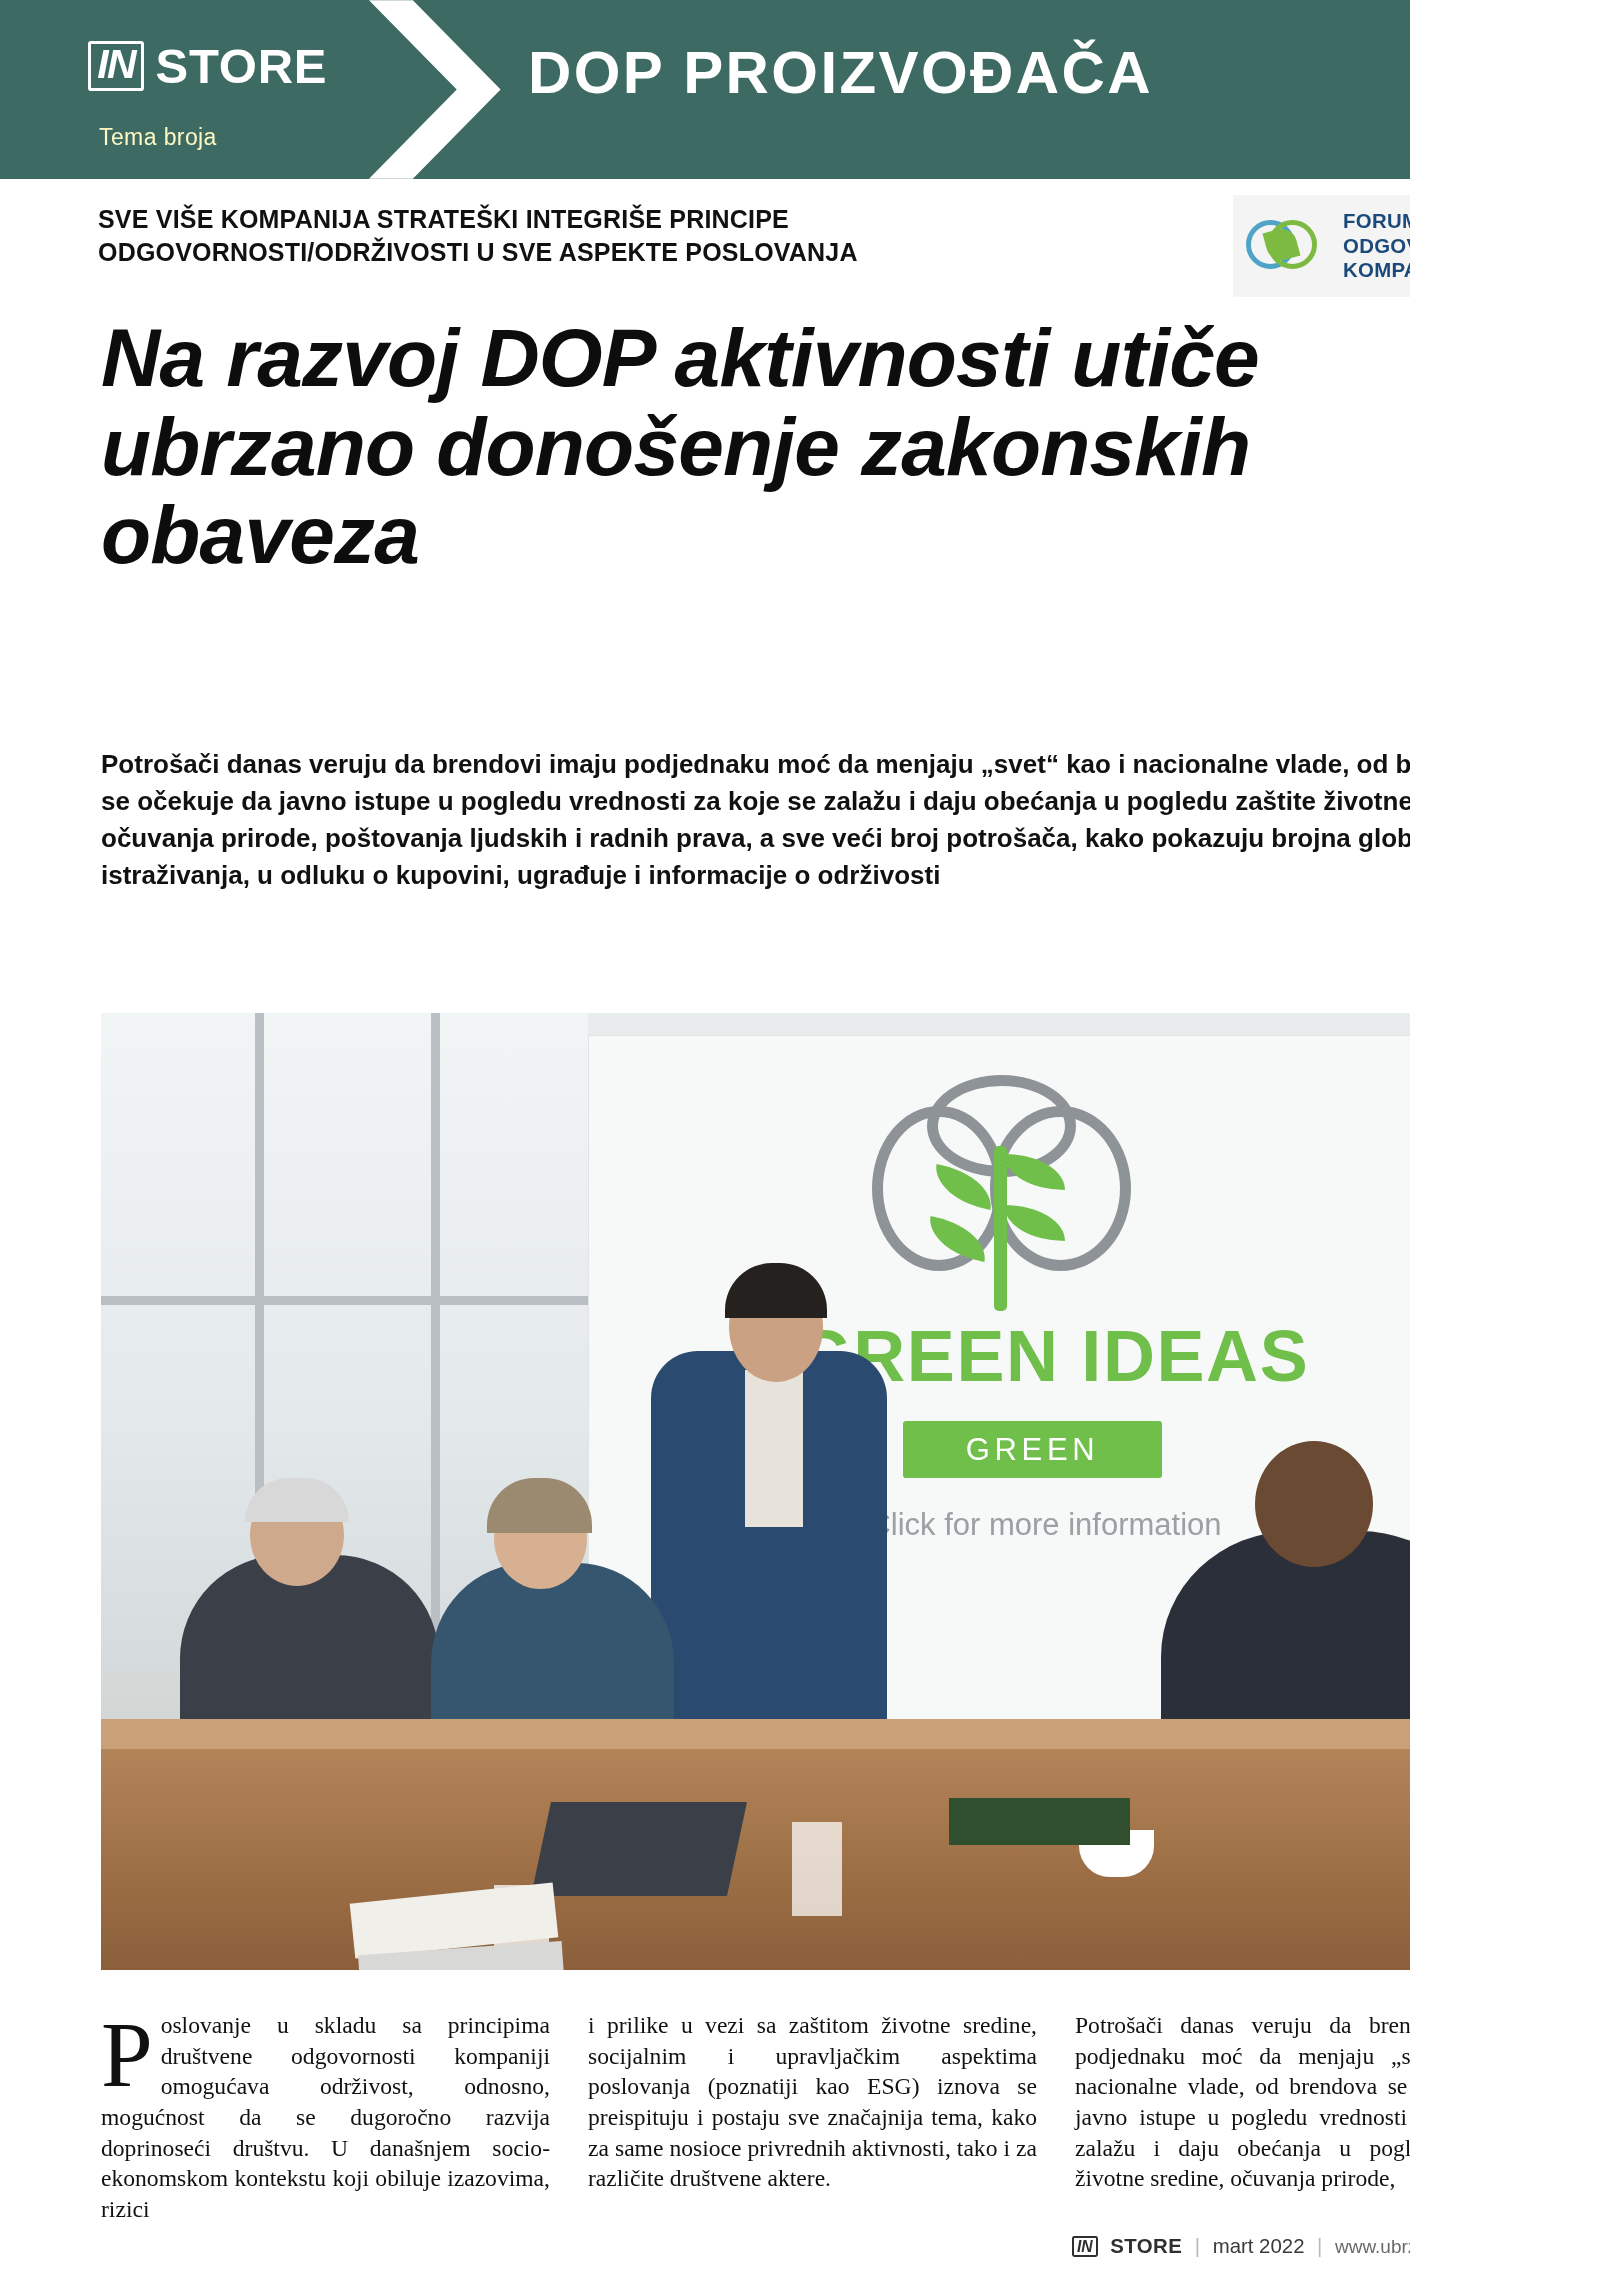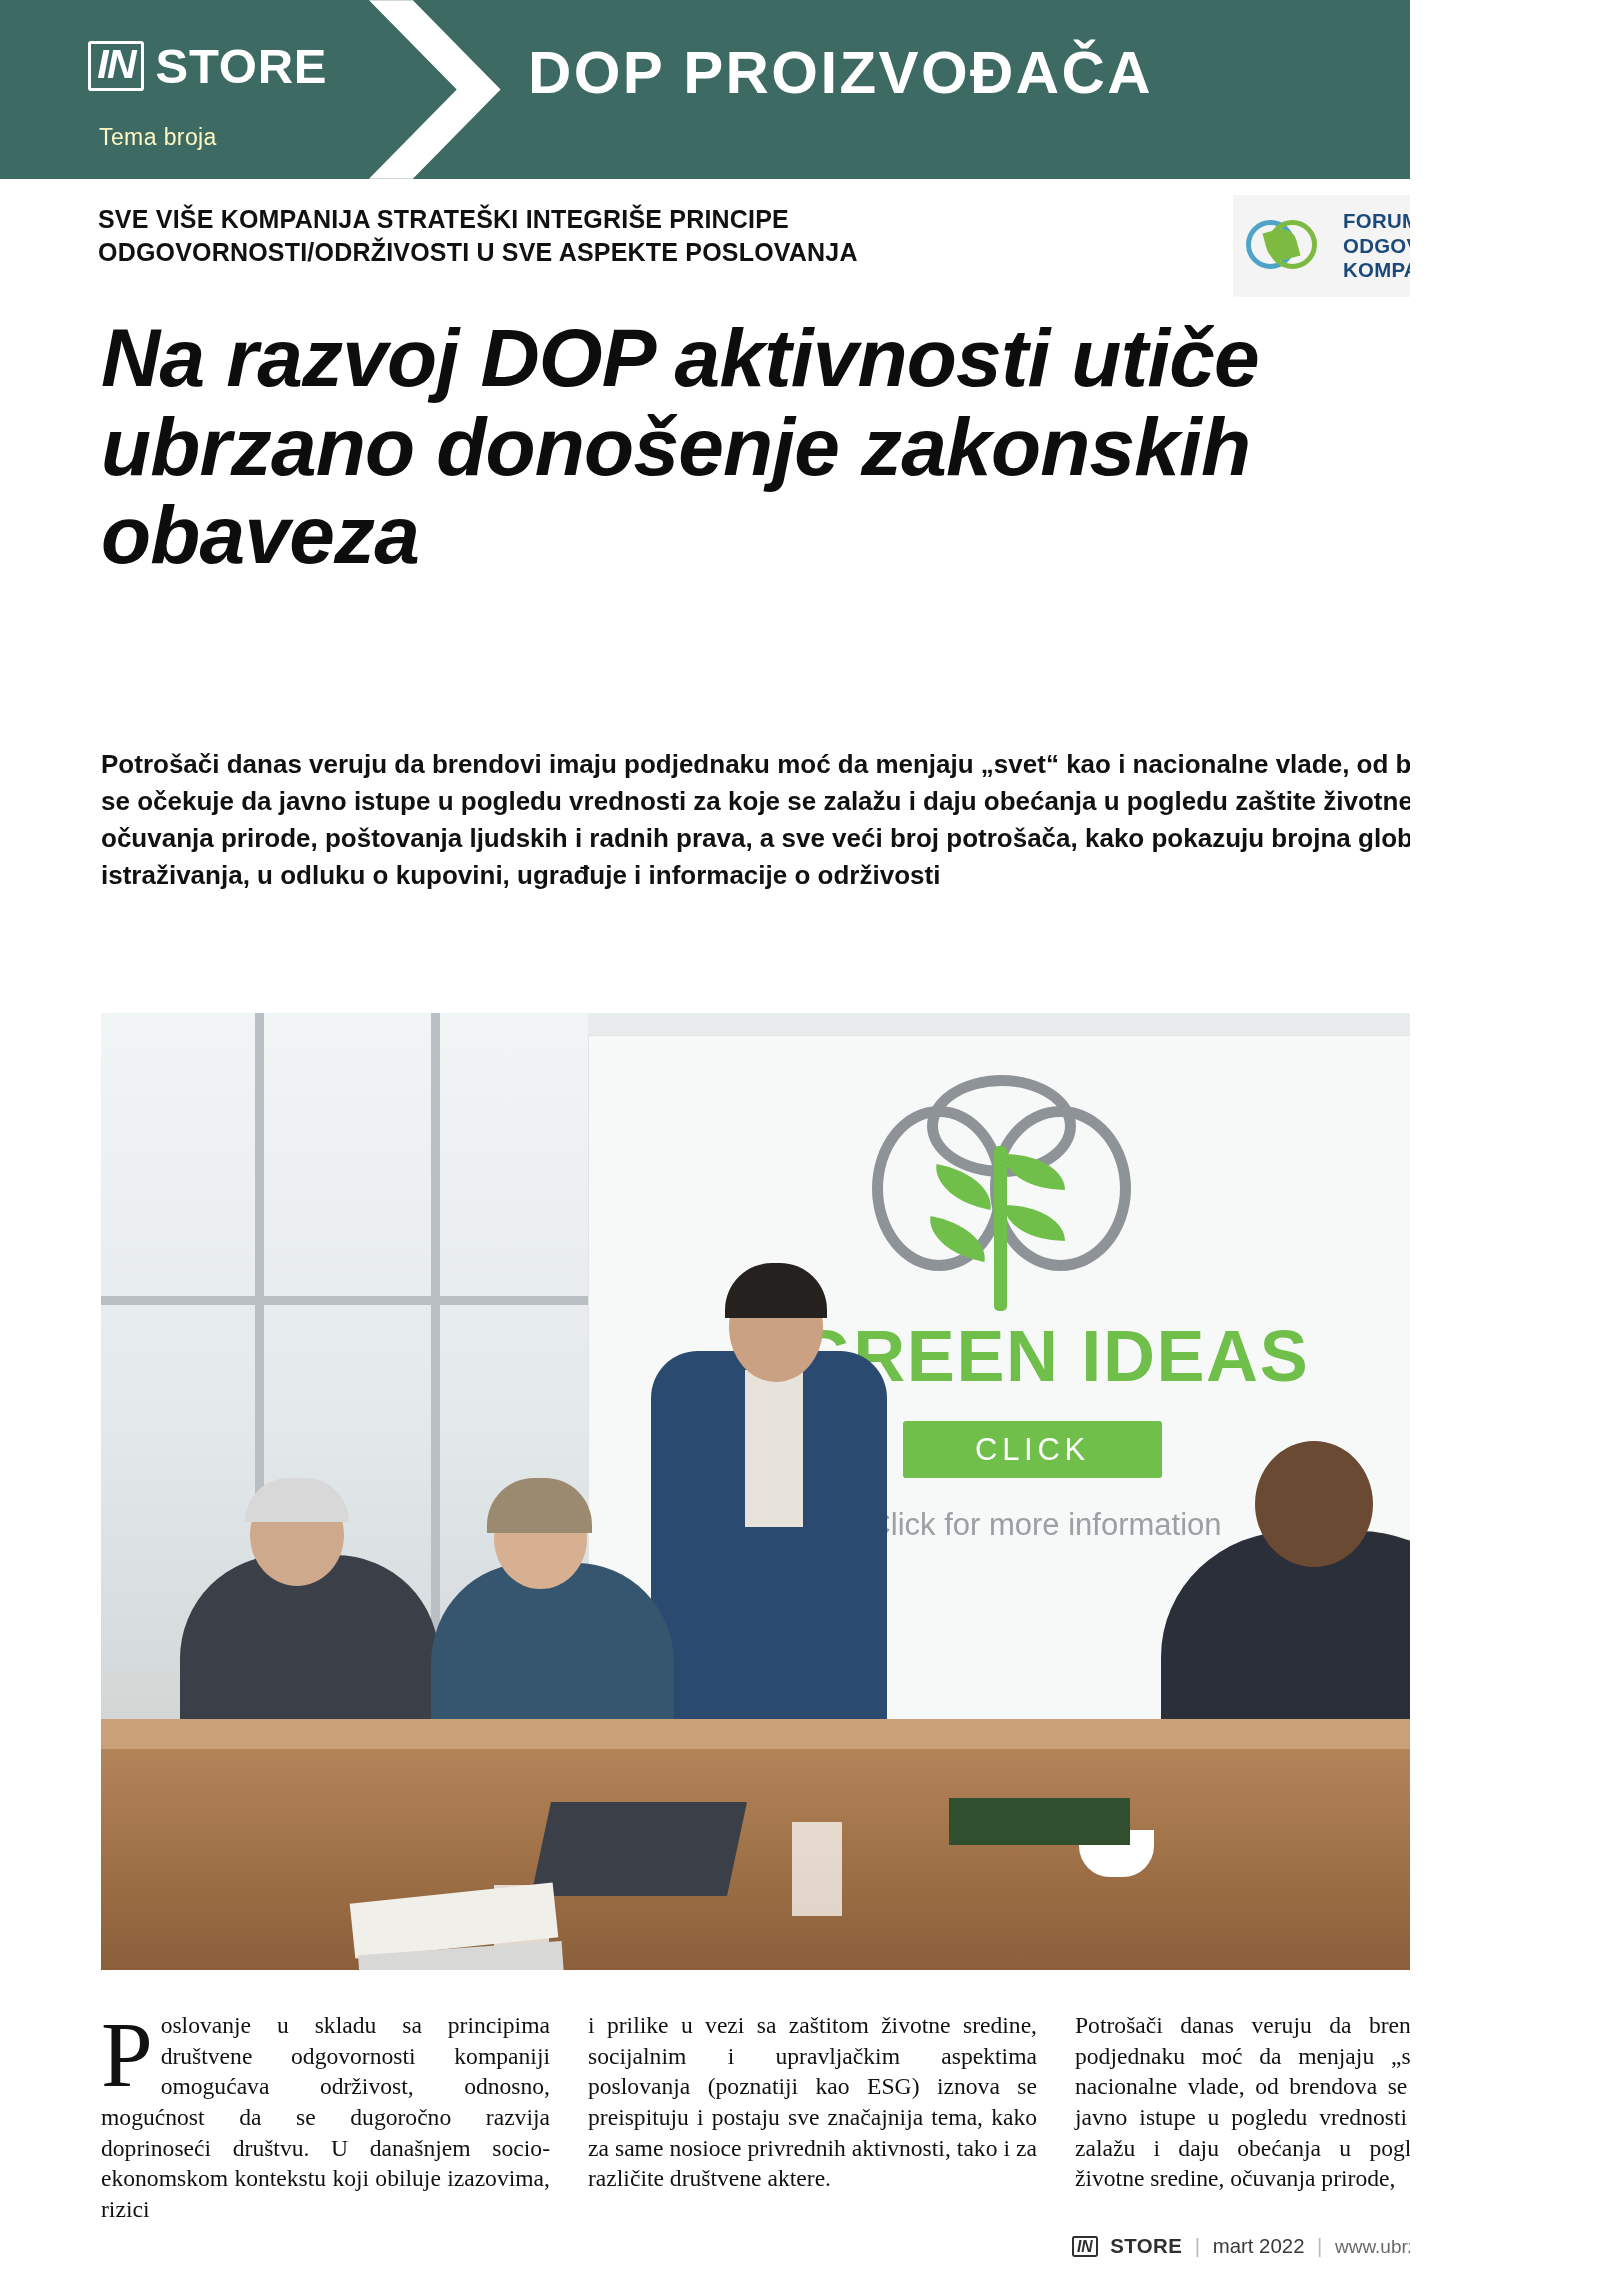--- a/index.html
+++ b/index.html
@@ -466,21 +466,21 @@
         <div class="lobe l1"></div>
         <div class="lobe l2"></div>
         <div class="lobe l3"></div>
         <div class="trunk"></div>
         <div class="lf lf1"></div>
         <div class="lf lf2"></div>
         <div class="lf lf3"></div>
         <div class="lf lf4"></div>
       </div>
       <div class="green-ideas">GREEN IDEAS</div>
-      <div class="click-btn">CLICK</div>
+      <div class="click-btn">GREEN</div>
       <div class="click-more">Click for more information</div>
     </div>
 
     <div class="p presenter-body"></div>
     <div class="presenter-shirt"></div>
     <div class="head presenter-head"></div>
     <div class="head presenter-hair"></div>
 
     <div class="p seat1-body"></div>
     <div class="head seat1-head"></div>

